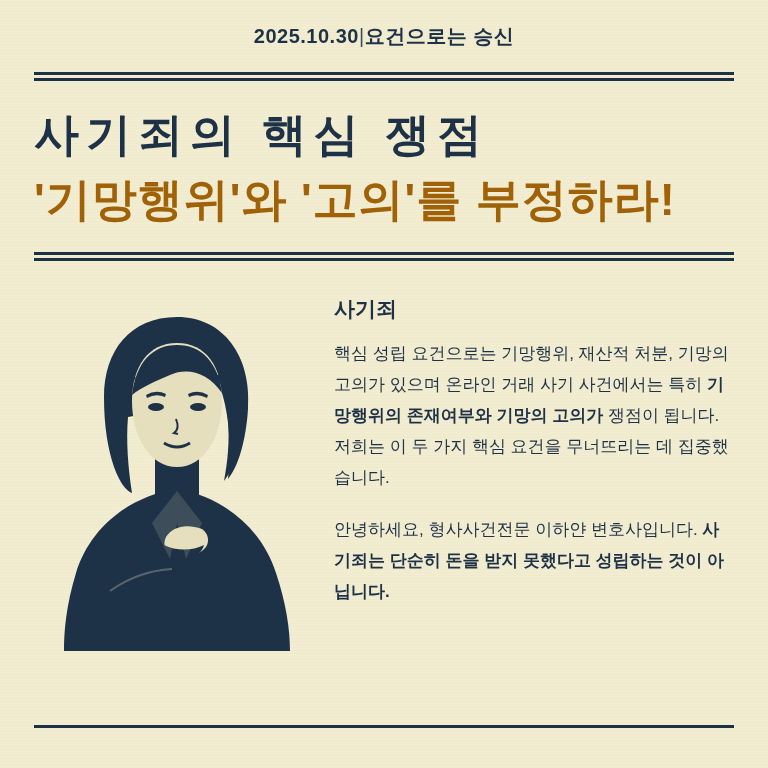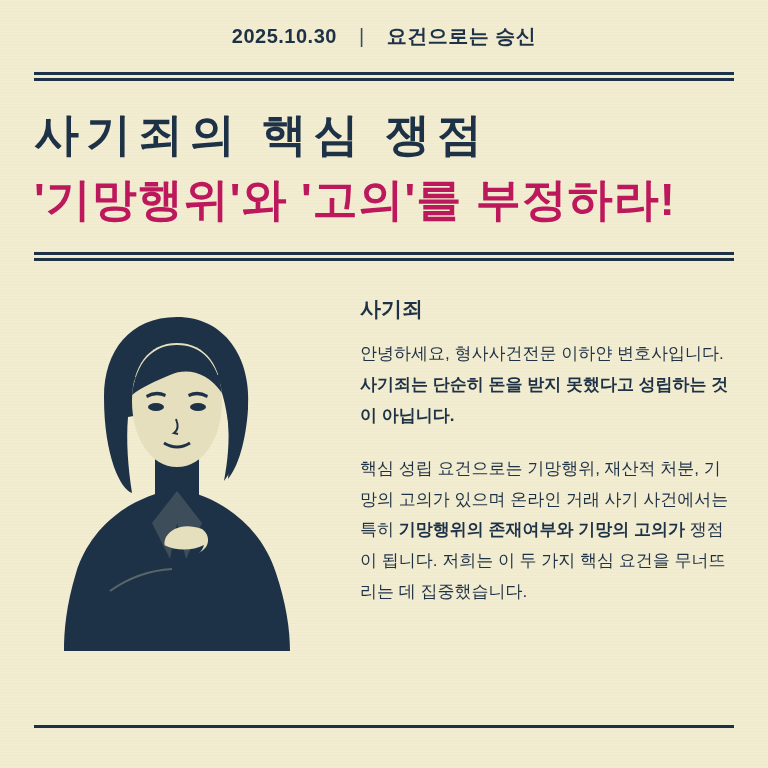--- a/index.html
+++ b/index.html
@@ -28,21 +28,20 @@
     inset: 0;
     pointer-events: none;
     background-image:
       repeating-linear-gradient(0deg, rgba(30,50,71,0.025) 0px, rgba(30,50,71,0.025) 1px, transparent 1px, transparent 3px);
     opacity: .55;
   }
   .header {
     display: flex;
     align-items: center;
     justify-content: center;
-    gap: 22px;
     height: 72px;
     font-size: 20px;
     font-weight: 700;
     letter-spacing: .5px;
     color: #1e3247;
   }
   .header .divider-bar {
     font-weight: 400;
     color: #1e3247;
     opacity: .85;
@@ -62,31 +61,30 @@
     font-weight: 800;
     letter-spacing: 7px;
     line-height: 1.25;
     color: #1e3247;
   }
   .title-line-2 {
     font-size: 45px;
     font-weight: 800;
     letter-spacing: 1px;
     line-height: 1.3;
-    color: #be185d;
+    color: #a16207;
     margin-top: 8px;
   }
   .rule-double-2 {
     border-top: 3px solid #1e3247;
     border-bottom: 3px solid #1e3247;
     height: 3px;
   }
   .content {
     display: flex;
-    gap: 26px;
     padding-top: 26px;
     height: 420px;
     box-sizing: border-box;
   }
   .photo-col {
     width: 300px;
     position: relative;
     flex: none;
   }
   .portrait {
@@ -184,23 +182,23 @@
 
           <path d="M58 300 q28 -20 62 -22" fill="none" stroke="#e6dfbe" stroke-width="2" opacity=".3"></path>
         </g>
       </svg>
     </div>
 
     <div class="text-col">
       <h2 class="section-heading">사기죄</h2>
 
       <p class="para">
+        <span>핵심 성립 요건으로는 기망행위, 재산적 처분, 기망의 고의가 있으며 온라인 거래 사기 사건에서는 특히 </span><b>기망행위의 존재여부와 기망의 고의가</b><span> 쟁점이 됩니다. 저희는 이 두 가지 핵심 요건을 무너뜨리는 데 집중했습니다.</span>
+      </p>
+
+      <p class="para">
         <span>안녕하세요, 형사사건전문 이하얀 변호사입니다. </span><b>사기죄는 단순히 돈을 받지 못했다고 성립하는 것이 아닙니다.</b>
-      </p>
-
-      <p class="para">
-        <span>핵심 성립 요건으로는 기망행위, 재산적 처분, 기망의 고의가 있으며 온라인 거래 사기 사건에서는 특히 </span><b>기망행위의 존재여부와 기망의 고의가</b><span> 쟁점이 됩니다. 저희는 이 두 가지 핵심 요건을 무너뜨리는 데 집중했습니다.</span>
       </p>
     </div>
   </div>
 
   <div class="footer-rule"></div>
 </div>
 
 </body></html>

